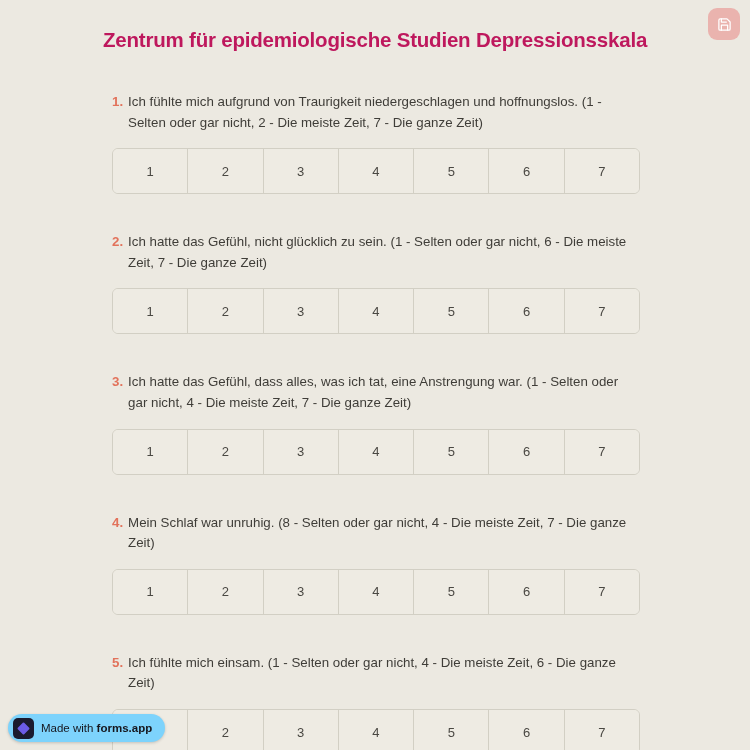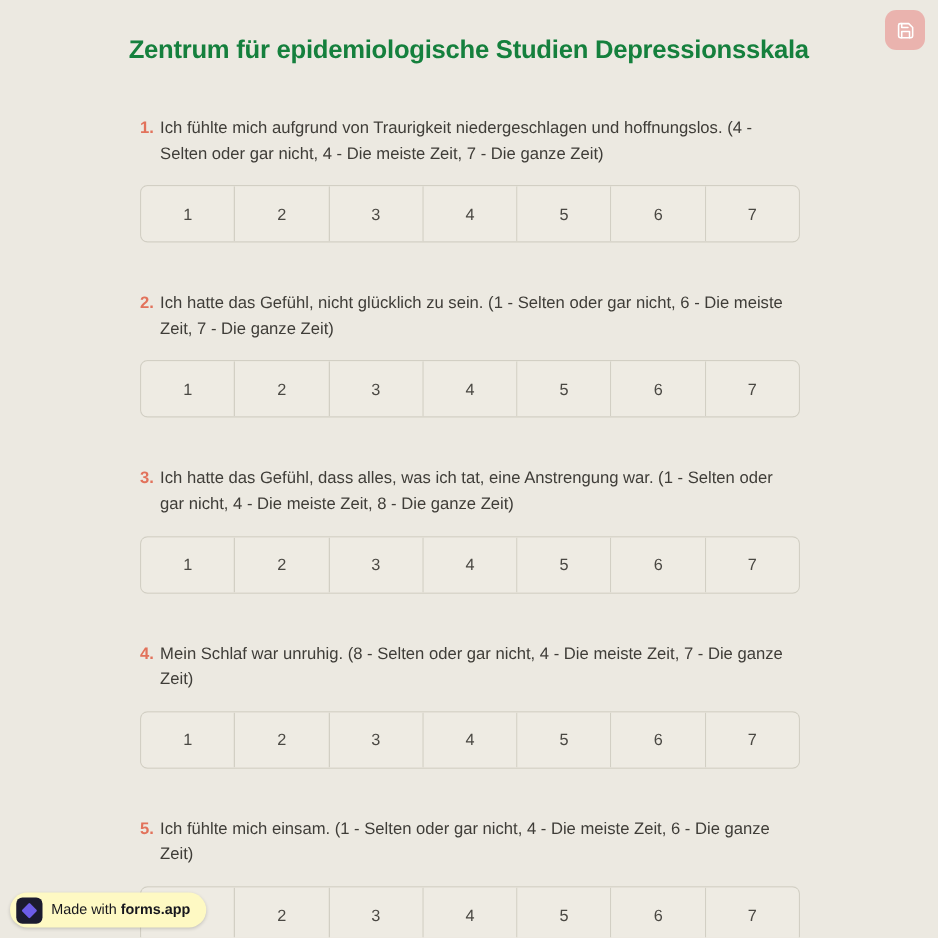--- a/index.html
+++ b/index.html
@@ -39,21 +39,21 @@
 
   
   .form-title {
     position: absolute;
     top: 28px;
     left: 0;
     width: 750px;
     text-align: center;
     font-size: 20.5px;
     font-weight: bold;
-    color: #15803d;
+    color: #be185d;
     letter-spacing: -0.2px;
   }
 
   
   .questions {
     position: absolute;
     top: 92px;
     left: 112px;
     width: 528px;
   }
@@ -102,21 +102,21 @@
   .scale-option:last-child { border-right: none; }
 
   
   .badge {
     position: absolute;
     left: 8px;
     bottom: 8px;
     height: 28px;
     display: flex;
     align-items: center;
-    background: #fef9c3;
+    background: #7dd3fc;
     border-radius: 16px;
     padding: 0 13px 0 5px;
     box-shadow: 0 1px 3px rgba(0,0,0,0.18);
     cursor: pointer;
   }
   .badge-logo {
     width: 21px;
     height: 21px;
     border-radius: 5px;
     background: #1b1b2f;
@@ -155,21 +155,21 @@
     </span>
   </button>
 
   <div class="form-title">Zentrum für epidemiologische Studien Depressionsskala</div>
 
   <div class="questions">
 
     <div class="question">
       <div class="q-text-row">
         <span class="q-num">1.</span>
-        <span class="q-label">Ich fühlte mich aufgrund von Traurigkeit niedergeschlagen und hoffnungslos. (4 - Selten oder gar nicht, 4 - Die meiste Zeit, 7 - Die ganze Zeit)</span>
+        <span class="q-label">Ich fühlte mich aufgrund von Traurigkeit niedergeschlagen und hoffnungslos. (1 - Selten oder gar nicht, 2 - Die meiste Zeit, 7 - Die ganze Zeit)</span>
       </div>
       <div class="scale">
         <div class="scale-option">1</div>
         <div class="scale-option">2</div>
         <div class="scale-option">3</div>
         <div class="scale-option">4</div>
         <div class="scale-option">5</div>
         <div class="scale-option">6</div>
         <div class="scale-option">7</div>
       </div>
@@ -187,21 +187,21 @@
         <div class="scale-option">4</div>
         <div class="scale-option">5</div>
         <div class="scale-option">6</div>
         <div class="scale-option">7</div>
       </div>
     </div>
 
     <div class="question">
       <div class="q-text-row">
         <span class="q-num">3.</span>
-        <span class="q-label">Ich hatte das Gefühl, dass alles, was ich tat, eine Anstrengung war. (1 - Selten oder gar nicht, 4 - Die meiste Zeit, 8 - Die ganze Zeit)</span>
+        <span class="q-label">Ich hatte das Gefühl, dass alles, was ich tat, eine Anstrengung war. (1 - Selten oder gar nicht, 4 - Die meiste Zeit, 7 - Die ganze Zeit)</span>
       </div>
       <div class="scale">
         <div class="scale-option">1</div>
         <div class="scale-option">2</div>
         <div class="scale-option">3</div>
         <div class="scale-option">4</div>
         <div class="scale-option">5</div>
         <div class="scale-option">6</div>
         <div class="scale-option">7</div>
       </div>

